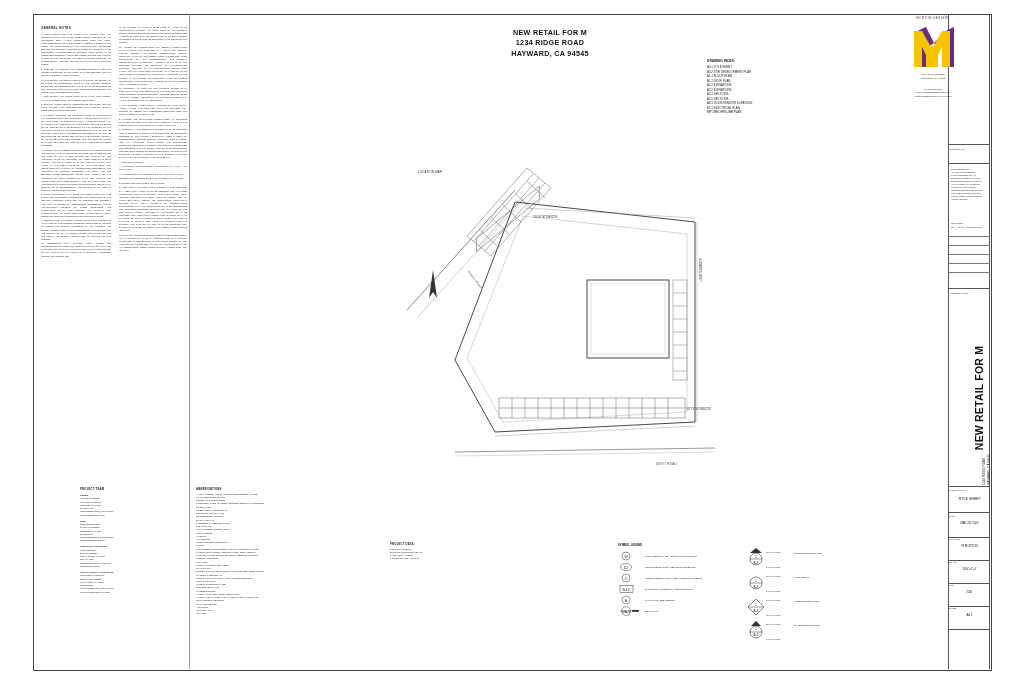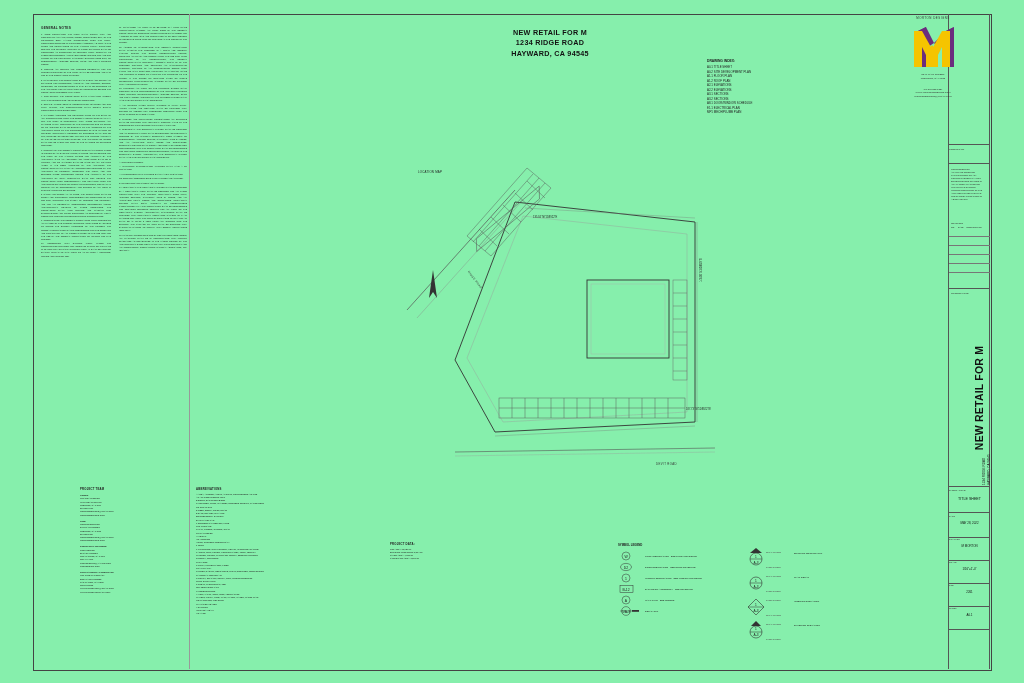--- a/index.html
+++ b/index.html
@@ -1,17 +1,17 @@
 <!DOCTYPE html>
 <html><head>
 <meta charset="utf-8">
 <style>
   html,body{margin:0;padding:0;background:#8a8a8a;}
   body{font-family:"Liberation Sans",sans-serif;}
-  .sheet{position:relative;width:1024px;height:683px;background:#86efac;overflow:hidden;}
+  .sheet{position:relative;width:1024px;height:683px;background:#ffffff;overflow:hidden;}
   .border{position:absolute;left:33px;top:14px;width:957px;height:655px;border:1px solid #444;}
   .vline{position:absolute;background:#555;}
   .hline{position:absolute;background:#555;}
 
   
   .notes-col{position:absolute;top:26px;font-size:2.05px;line-height:1.5;color:#2a2a2a;text-align:justify;}
   .notes-h{font-size:3.2px;font-weight:bold;letter-spacing:.2px;margin-bottom:2px;display:block;}
   .notes-col p{margin:0 0 1.5px 0;}
 
   

